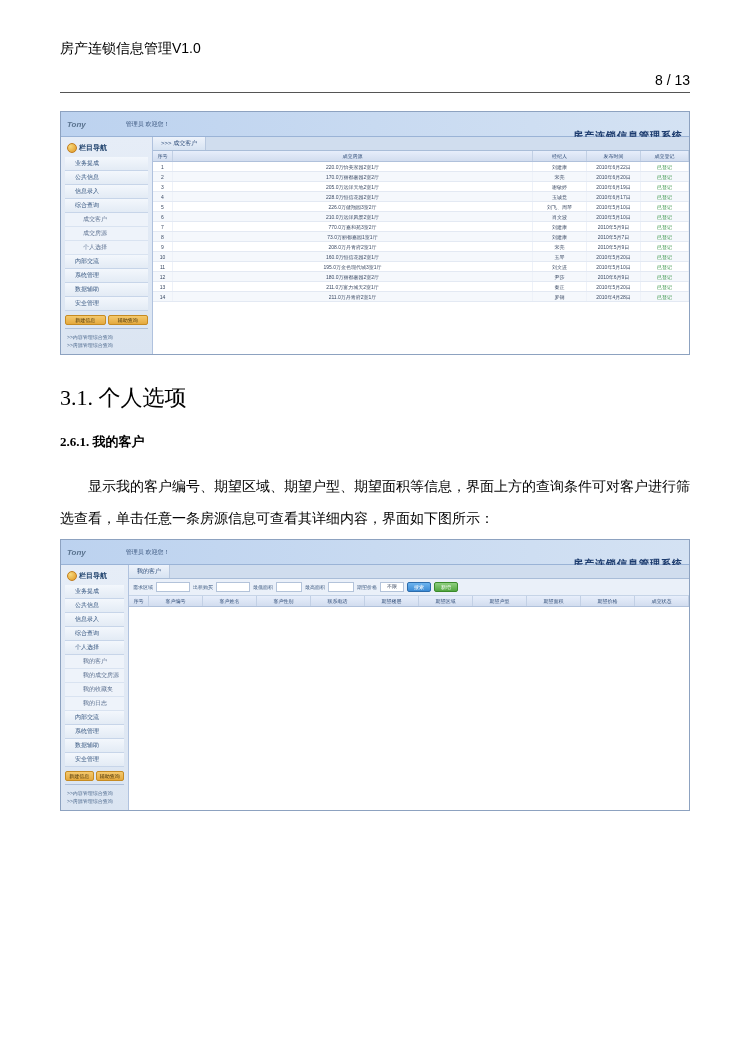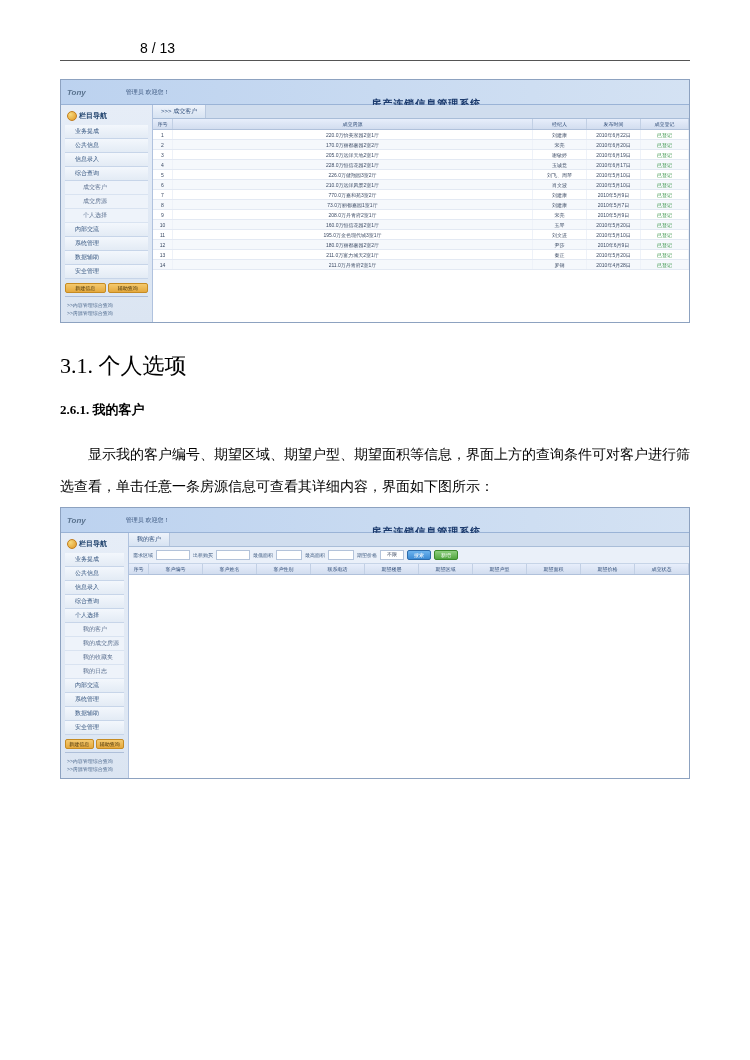--- a/index.html
+++ b/index.html
@@ -13,21 +13,21 @@
     color: #000;
   }
   .doc-header {
     display: flex;
     font-size: 14px;
     border-bottom: 1px solid #555;
     padding-bottom: 4px;
     margin-bottom: 18px;
   }
   .doc-header .title { flex: 1; }
-  .doc-header .pg { flex: 0 0 auto; margin-left: 80px; }
+  .doc-header .pg { flex: 0 0 auto; margin-left: 80px; margin-top: 32px; }
 
   
   .shot {
     width: 100%;
     border: 1px solid #8da2c0;
     background: #dfe8f4;
     font-size: 7px;
     color: #2b3a55;
     margin-bottom: 24px;
     overflow: hidden;
@@ -37,21 +37,21 @@
     background: linear-gradient(to right, #bcd2ef, #d4e2f3);
     display: flex;
     align-items: center;
     padding: 0 6px;
     border-bottom: 1px solid #9ab3d6;
   }
   .shot .titlebar .logo { color: #5a738f; font-style: italic; font-size: 8px; font-weight: bold; }
   .shot .titlebar .wel { color: #36527b; margin-left: 40px; font-size: 6px; }
   .shot .titlebar .sysname {
     flex: 1;
-    text-align: center;
+    text-align: right;
     font-size: 10px;
     font-weight: bold;
     color: #1b3a6d;
     letter-spacing: 1px;
     margin-top: 24px;
   }
   .shot .body {
     display: flex;
     background: #e7eef7;
     min-height: 150px;
@@ -150,20 +150,21 @@
     font-size: 14px; line-height: 2.3; text-indent: 2em;
     font-family:"SimSun",serif; margin-bottom: 4px;
   }
 
   .row-badge { display:inline-block; color:#2a8d3b; }
 </style>
 </head>
 <body>
 
 <div class="doc-header">
+  <span class="title">房产连锁信息管理V1.0</span>
   <span class="pg">8 / 13</span>
 </div>
 
 <div class="shot">
   <div class="titlebar">
     <span class="logo">Tony</span>
     <span class="wel">管理员 欢迎您！</span>
     <span class="sysname">房产连锁信息管理系统</span>
   </div>
   <div class="body">

